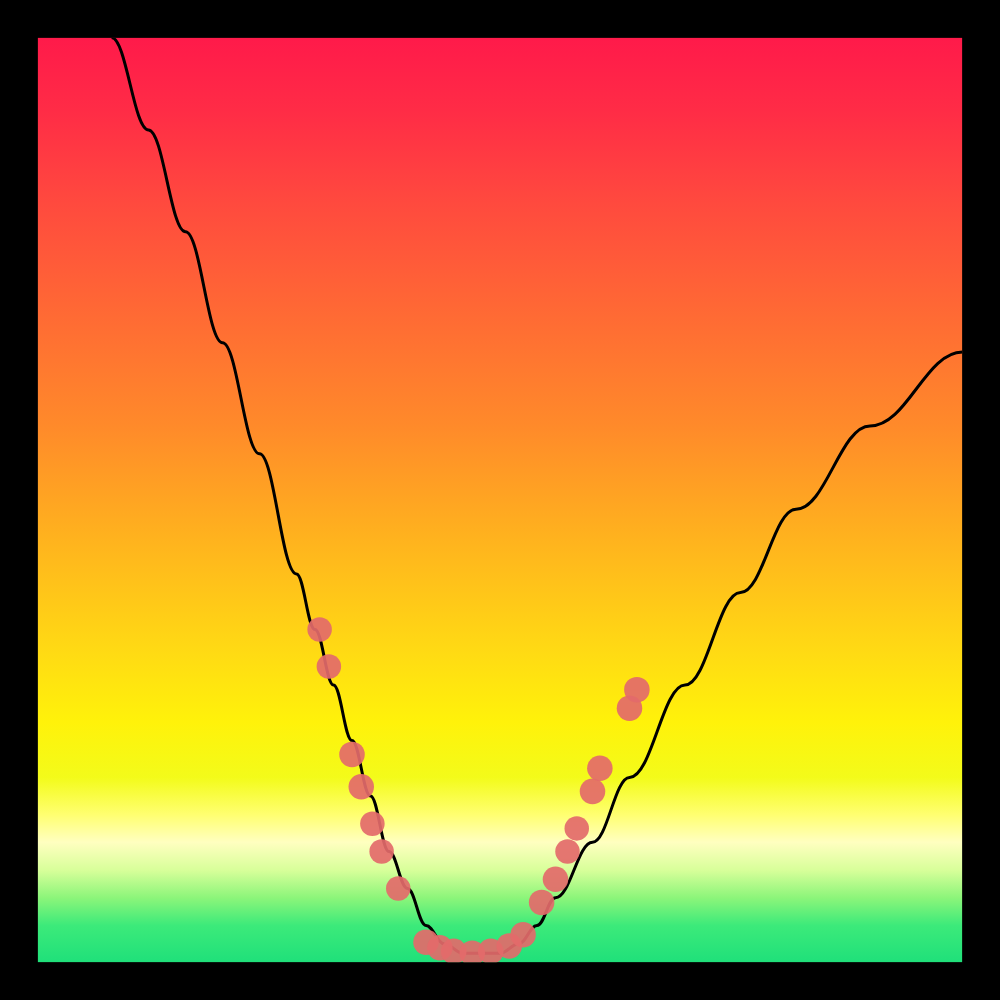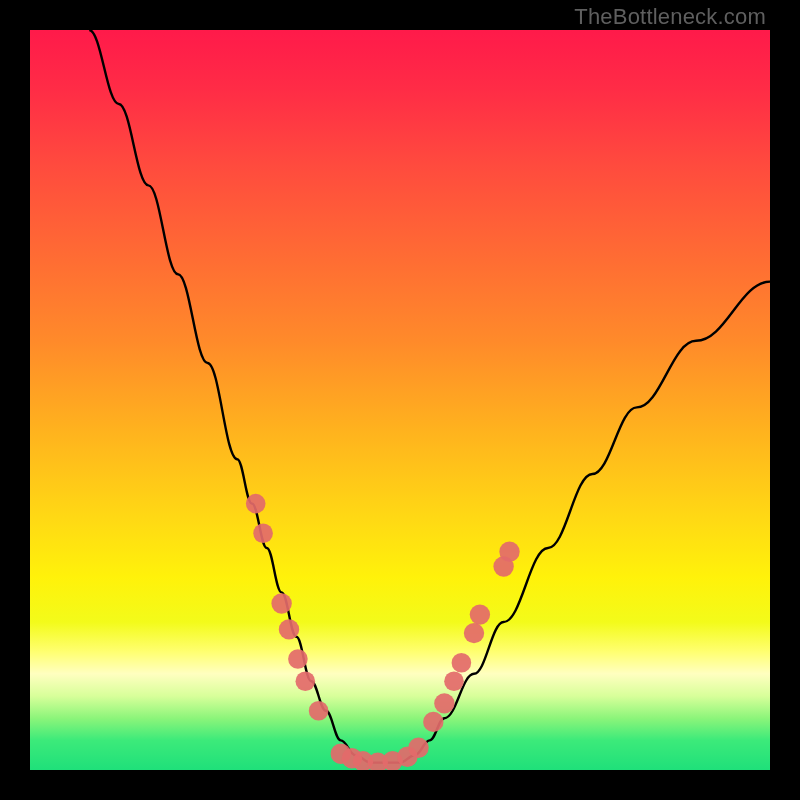--- a/index.html
+++ b/index.html
@@ -97,14 +97,13 @@
           <circle cx="424.0" cy="651.2" r="9.8" fill="#e36a6a" fill-opacity="0.92"></circle>
           <circle cx="431.4" cy="632.7" r="9.8" fill="#e36a6a" fill-opacity="0.92"></circle>
           <circle cx="444.0" cy="603.1" r="10.2" fill="#e36a6a" fill-opacity="0.92"></circle>
           <circle cx="449.9" cy="584.6" r="10.2" fill="#e36a6a" fill-opacity="0.92"></circle>
           <circle cx="473.6" cy="536.5" r="10.2" fill="#e36a6a" fill-opacity="0.92"></circle>
           <circle cx="479.5" cy="521.7" r="10.2" fill="#e36a6a" fill-opacity="0.92"></circle>
         </g>
     </svg>
   </div>
 
-  <div class="watermark">TheBottleneck.com</div>
 </div>
 
 </body></html>

